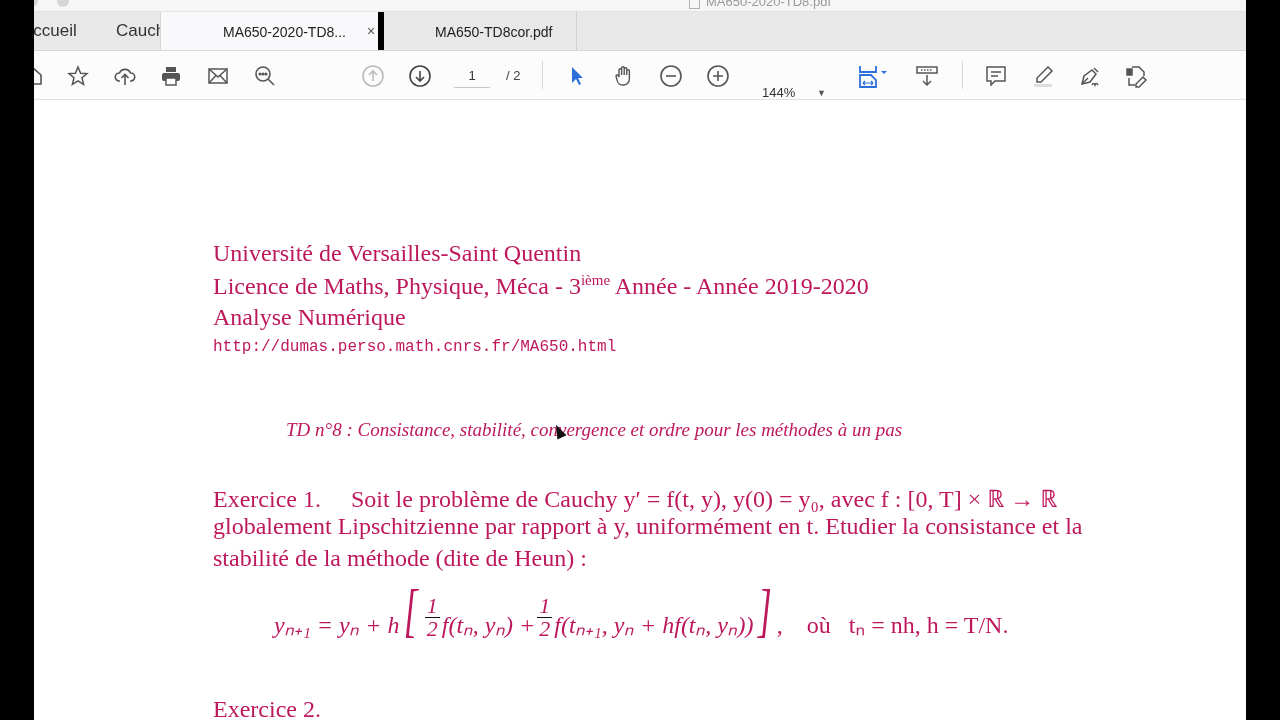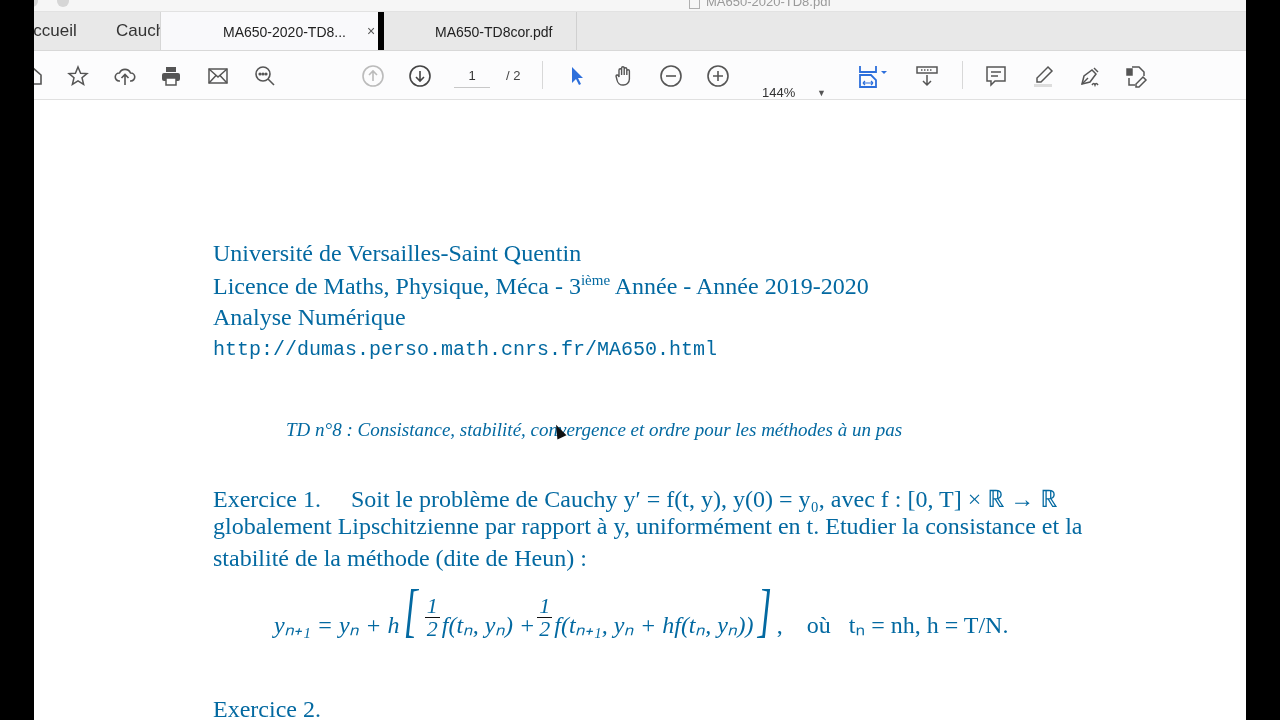--- a/index.html
+++ b/index.html
@@ -21,23 +21,23 @@
   #toolbar { position:absolute; left:0; top:51px; width:100%; height:48px; background:#fcfcfd; border-bottom:1px solid #e0e0e0; }
   .tb { position:absolute; top:12px; width:26px; height:26px; display:flex; align-items:center; justify-content:center; }
   .tb svg { width:24px; height:24px; }
   .sep { position:absolute; top:10px; width:1px; height:28px; background:#d8d8d8; }
   #page-input { position:absolute; left:420px; top:14px; width:36px; height:22px; border-bottom:1px solid #c8c8c8; font-size:13px; color:#333; text-align:center; line-height:22px; }
   #page-total { position:absolute; left:472px; top:17px; font-size:13px; color:#444; }
   #zoom-field { position:absolute; left:718px; top:4px; width:82px; height:22px; border-bottom:1px solid #c8c8c8; font-size:13px; color:#333; line-height:22px;margin-top:27px; }
   #zoom-field .val { position:absolute; left:10px; }
   #zoom-field .caret { position:absolute; right:8px; top:0; font-size:9px; color:#555; }
   
-  #page { position:absolute; left:0; top:100px; width:100%; height:620px; background:#fff; font-family:"DejaVu Serif", "Liberation Serif", serif; color:#0369a1; }
+  #page { position:absolute; left:0; top:100px; width:100%; height:620px; background:#fff; font-family:"DejaVu Serif", "Liberation Serif", serif; color:#be185d; }
   .line { position:absolute; white-space:nowrap; font-family:"Liberation Serif", serif; font-size:24px; }
-  .mono { font-family:"Liberation Mono", monospace; font-size:20px; }
+  .mono { font-family:"Liberation Mono", monospace; font-size:16px; }
   .it { font-style:italic; }
   .bold { font-weight:normal; }
   sup { font-size:15px; }
   .cursor { position:absolute; left:520px; top:324px; width:0; height:0; border-left:5px solid transparent; border-right:5px solid transparent; border-bottom:14px solid #111; transform:rotate(-25deg); }
   .frac { display:inline-block; vertical-align:middle; text-align:center; line-height:1; margin:0 2px; }
   .frac .n { display:block; border-bottom:1px solid #111; padding:0 2px; font-size:22px; }
   .frac .d { display:block; font-size:22px; }
   .bracket { display:inline-block; font-size:60px; font-weight:200; vertical-align:middle; line-height:1; transform:scaleX(0.6); }
 </style>
 </head>

